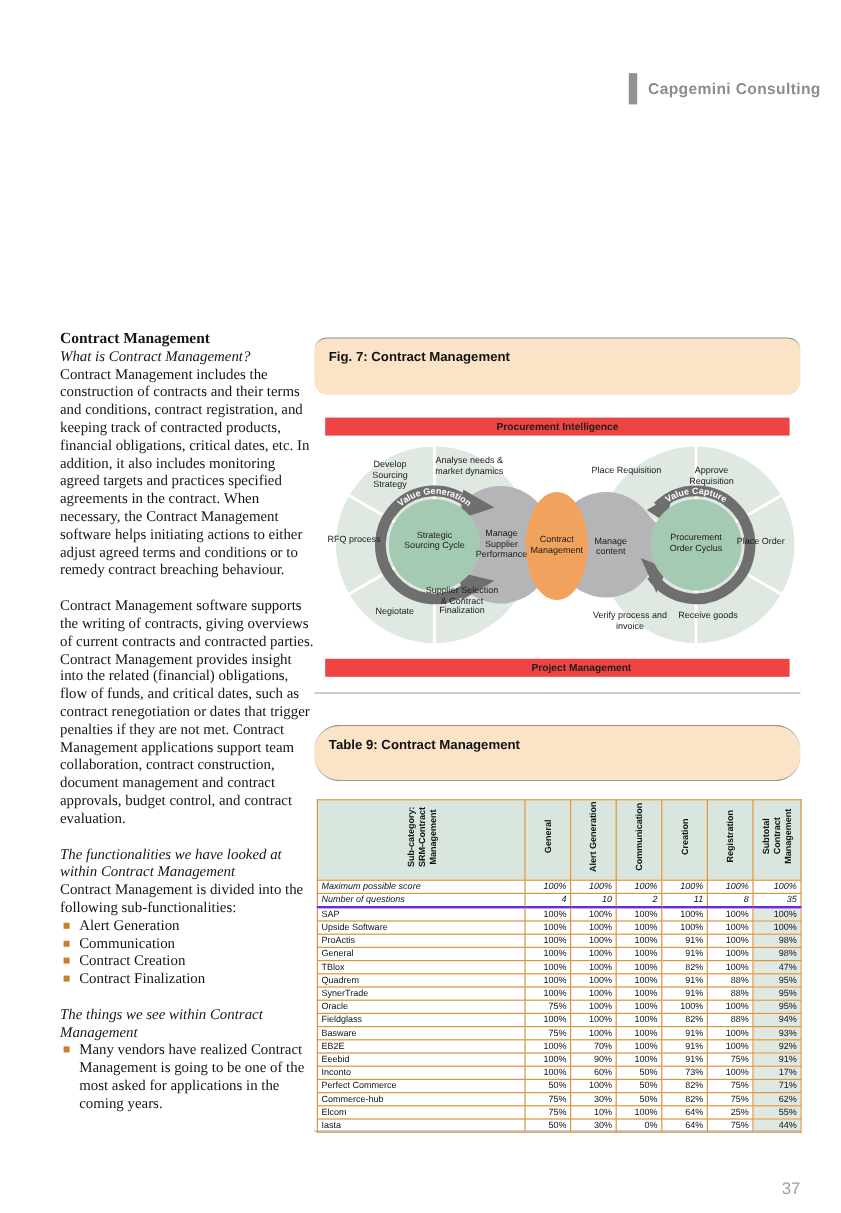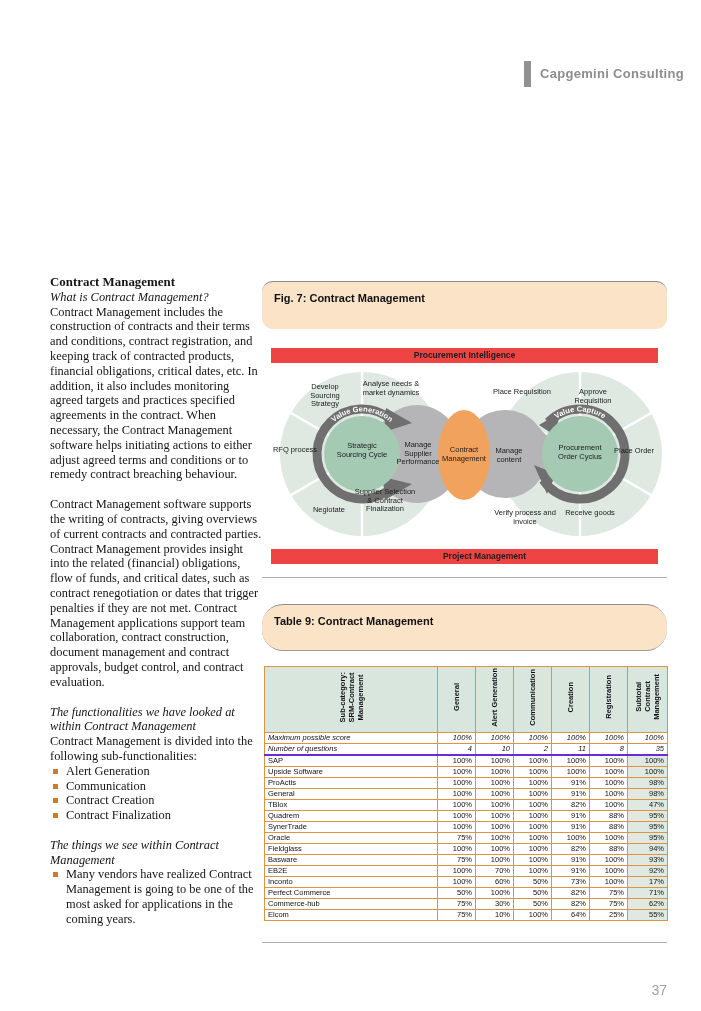--- a/index.html
+++ b/index.html
@@ -291,20 +291,29 @@
         <tr>
           <td>EB2E</td>
           <td class="val">100%</td>
           <td class="val">70%</td>
           <td class="val">100%</td>
           <td class="val">91%</td>
           <td class="val">100%</td>
           <td class="val sub">92%</td>
         </tr>
         <tr>
+          <td>Eeebid</td>
+          <td class="val">100%</td>
+          <td class="val">90%</td>
+          <td class="val">100%</td>
+          <td class="val">91%</td>
+          <td class="val">75%</td>
+          <td class="val sub">91%</td>
+        </tr>
+        <tr>
           <td>Inconto</td>
           <td class="val">100%</td>
           <td class="val">60%</td>
           <td class="val">50%</td>
           <td class="val">73%</td>
           <td class="val">100%</td>
           <td class="val sub">17%</td>
         </tr>
         <tr>
           <td>Perfect Commerce</td>
@@ -326,20 +335,29 @@
         </tr>
         <tr>
           <td>Elcom</td>
           <td class="val">75%</td>
           <td class="val">10%</td>
           <td class="val">100%</td>
           <td class="val">64%</td>
           <td class="val">25%</td>
           <td class="val sub">55%</td>
         </tr>
+        <tr>
+          <td>Iasta</td>
+          <td class="val">50%</td>
+          <td class="val">30%</td>
+          <td class="val">0%</td>
+          <td class="val">64%</td>
+          <td class="val">75%</td>
+          <td class="val sub">44%</td>
+        </tr>
       </tbody>
   </table>
 
   <div class="rule" style="top:938px"></div>
 
   <div class="footer-left">SRM Functionality Analysis</div>
   <div class="footer-page">37</div>
 </div>
 
 </body></html>

